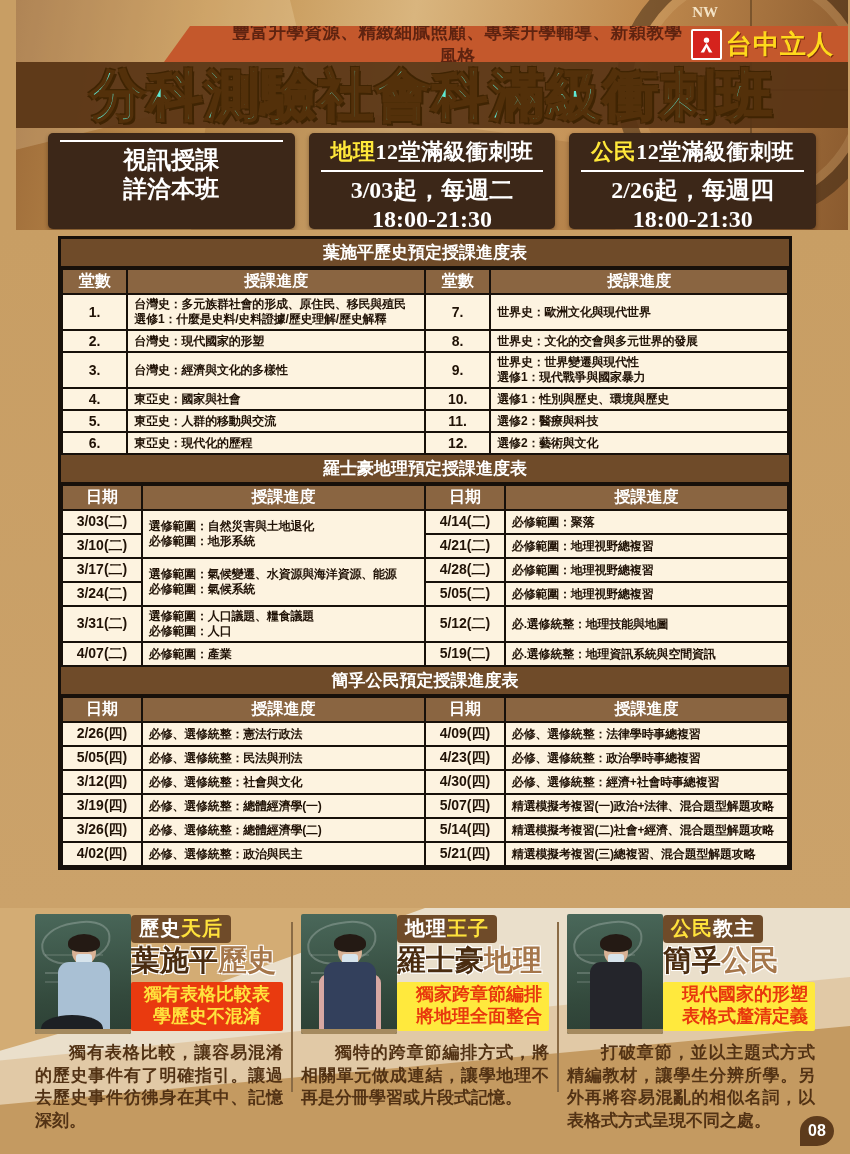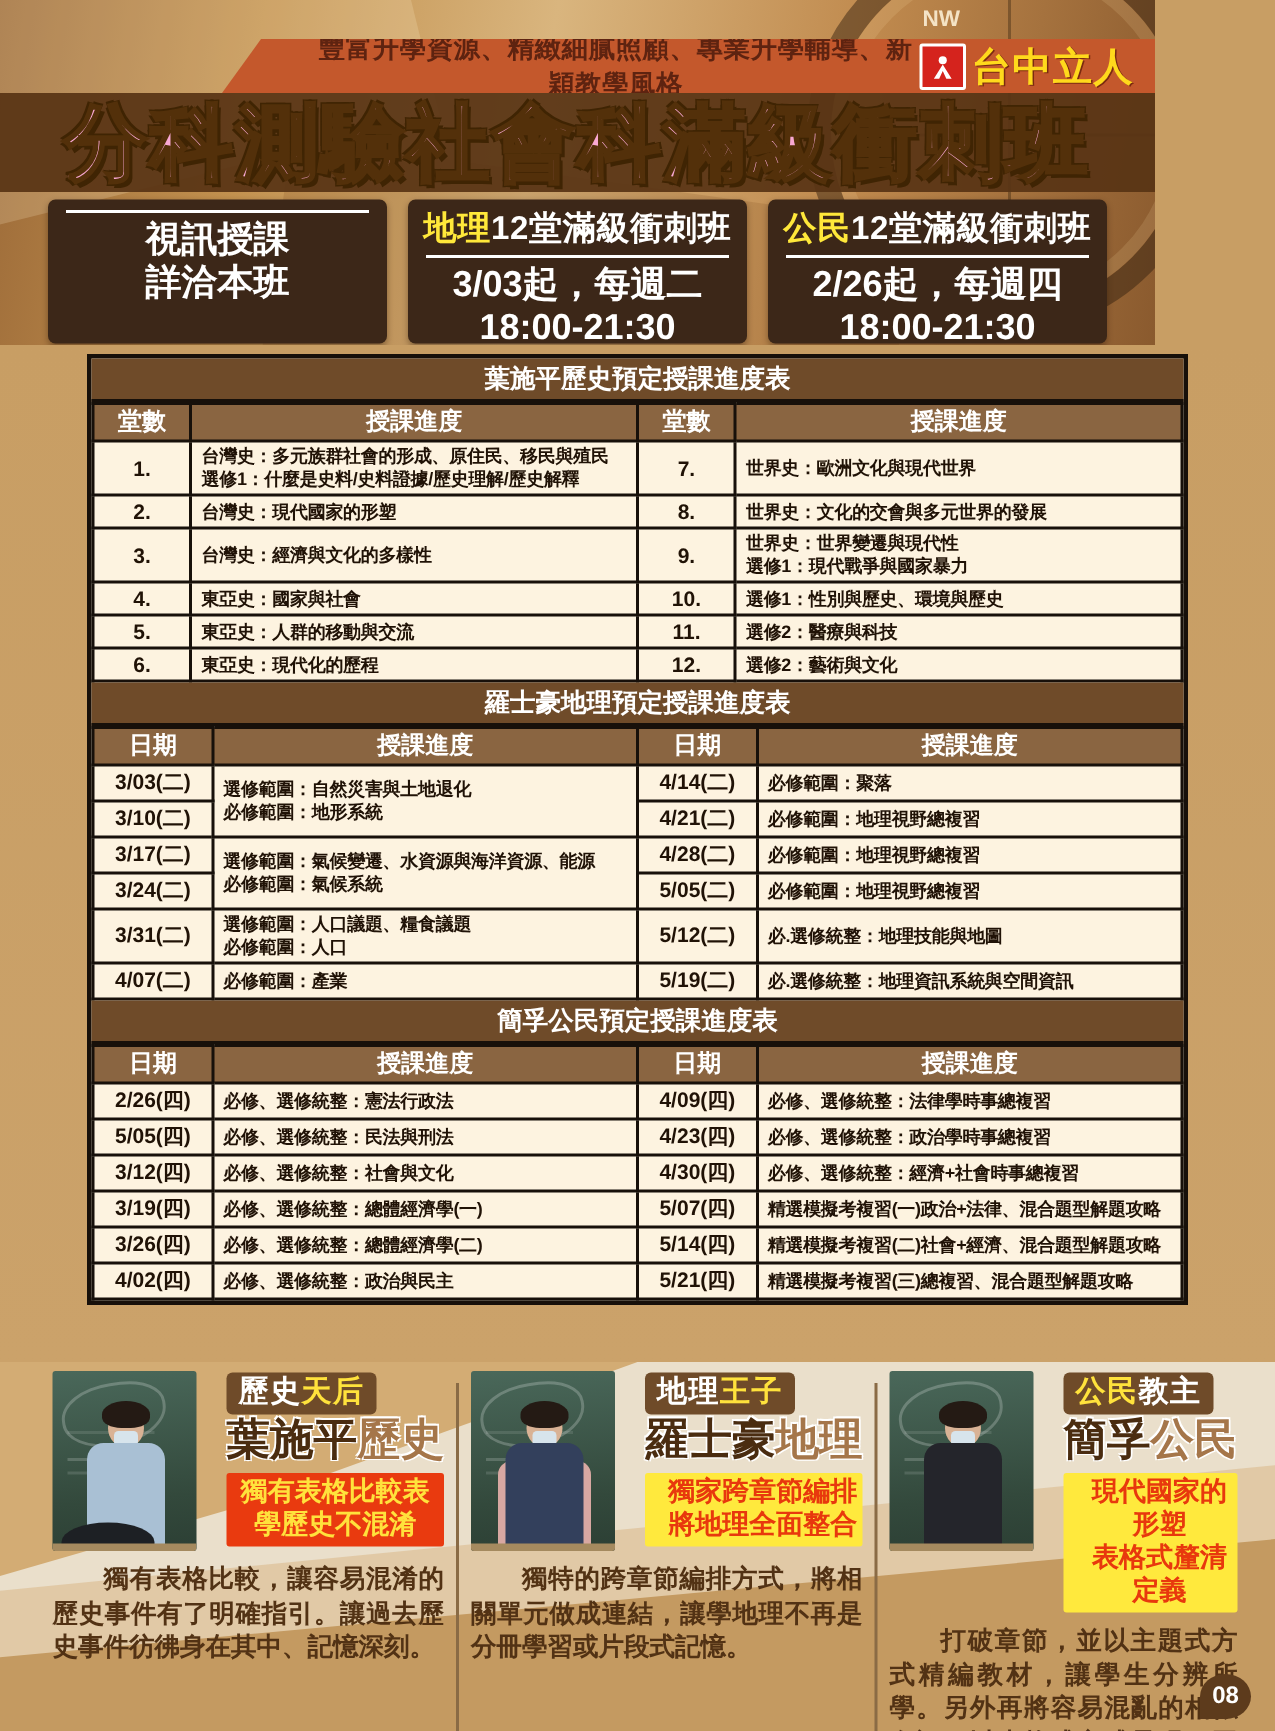--- a/index.html
+++ b/index.html
@@ -1,21 +1,21 @@
 <!DOCTYPE html>
 <html><head>
 <meta charset="utf-8">
 <style>
   html,body{margin:0;padding:0;}
   body{width:850px;height:1154px;position:relative;overflow:hidden;
        font-family:"Liberation Sans",sans-serif;background:#c89e64;}
 
   
-  .hero{position:absolute;top:0;left:0;width:770px;height:230px;overflow:hidden;
-        background:linear-gradient(100deg,#9c6a38 0%,#c2914f 22%,#d9b57e 46%,#c08a4e 72%,#8a5a2e 100%);}
+  .hero{position:absolute;top:0;left:16px;width:832px;height:230px;overflow:hidden;
+        background:linear-gradient(100deg,#9c6a38 0%,#c2914f 22%,#d9b57e 46%,#c08a4e 72%,#8a5a2e 100%);font-family:Liberation Serif, serif;}
   .hero .shape1{position:absolute;left:-60px;top:-30px;width:340px;height:150px;
         background:rgba(255,238,205,.20);transform:rotate(-14deg);}
   .hero .shape2{position:absolute;left:180px;top:120px;width:420px;height:180px;
         background:rgba(120,70,25,.18);transform:rotate(8deg);}
   .compass{position:absolute;right:-35px;top:-45px;width:235px;height:235px;border-radius:50%;
         border:16px solid rgba(50,32,14,.48);box-shadow:inset 0 0 0 9px rgba(255,228,170,.14);}
   .compass::before{content:"";position:absolute;left:50%;top:8%;width:2px;height:84%;background:rgba(40,25,10,.35);}
   .compass::after{content:"";position:absolute;top:50%;left:8%;height:2px;width:84%;background:rgba(40,25,10,.35);}
   .nw{position:absolute;right:130px;top:4px;color:rgba(255,244,220,.85);font-weight:bold;font-size:15px;}
 
@@ -27,21 +27,21 @@
          letter-spacing:.5px;padding-left:60px;}
   .logo{display:flex;align-items:center;gap:4px;padding-right:14px;}
   .logo-mark{width:27px;height:27px;background:#d5231d;border:2px solid #fff;border-radius:2px;
          display:flex;align-items:center;justify-content:center;}
   .logo-text{font-size:26px;font-weight:900;color:#ffd91c;letter-spacing:1px;
          text-shadow:1px 1px 0 #7a2a10;}
 
   
   .title-bar{position:absolute;top:62px;left:0;right:0;height:66px;background:rgba(88,52,20,.93);
          display:flex;align-items:center;justify-content:center;}
-  .title-text{font-size:55px;font-weight:900;color:#f9a8d4;letter-spacing:2px;line-height:1;
+  .title-text{font-size:55px;font-weight:900;color:#5eead4;letter-spacing:2px;line-height:1;
          -webkit-text-stroke:2px #53300a;
          text-shadow:3px 3px 0 #3f2403,-2px -2px 0 #3f2403,2px -2px 0 #3f2403,-2px 2px 0 #3f2403;}
 
   
   .class-row{position:absolute;top:133px;left:32px;right:32px;display:flex;gap:14px;}
   .cbox{flex:1;background:#3c2718;border-radius:5px;text-align:center;height:92px;
         padding-top:4px;overflow:hidden;box-shadow:0 2px 4px rgba(40,20,5,.4);}
   .cbox .l1{font-size:22px;font-weight:900;color:#fff;letter-spacing:.5px;}
   .cbox .subj{color:#ffe83a;}
   .cbox .sep{height:2px;background:#fff;margin:3px 12px 4px;}
@@ -63,21 +63,21 @@
 
   
   .teachers{position:absolute;top:908px;left:0;right:0;height:246px;background:#eadfcb;overflow:hidden;}
   .poly1{position:absolute;inset:0;background:#d3ac74;clip-path:polygon(0 0,50% 0,18% 40%,0 58%);}
   .poly3{position:absolute;inset:0;background:#dec29a;clip-path:polygon(0 62%,100% 28%,100% 52%,0 88%);opacity:.75;}
   .poly2{position:absolute;inset:0;background:#c49a61;clip-path:polygon(0 80%,100% 48%,100% 100%,0 100%);}
   .tcols{position:relative;display:flex;padding:6px 26px 0;}
   .tcol{flex:1;padding:0 9px;position:relative;}
   .tcol:not(:last-child)::after{content:"";position:absolute;right:-1px;top:8px;bottom:40px;
         width:2px;background:#8a6b45;}
-  .photo-row{display:flex;gap:20px;}
+  .photo-row{display:flex;gap:0;}
   .photo{width:96px;height:120px;flex:none;position:relative;overflow:hidden;border-radius:2px;
         background:linear-gradient(175deg,#4a685a,#33493c 70%,#2c3f34);}
   .photo .scrib1{position:absolute;left:6px;top:8px;width:66px;height:38px;
         border:2px solid rgba(255,255,255,.22);border-radius:50% 40% 55% 45%;transform:rotate(-8deg);}
   .photo .scrib2{position:absolute;left:10px;top:58px;width:58px;height:2px;background:rgba(255,255,255,.18);
         box-shadow:0 9px 0 rgba(255,255,255,.13),0 -18px 0 rgba(255,255,255,.11);}
   .head{position:absolute;width:24px;height:26px;border-radius:50%;background:#d9b295;top:25px;left:37px;}
   .head::before{content:"";position:absolute;top:-5px;left:-4px;width:32px;height:18px;
         border-radius:50% 50% 40% 40%;background:#241a14;}
   .head::after{content:"";position:absolute;bottom:1px;left:4px;width:16px;height:10px;

